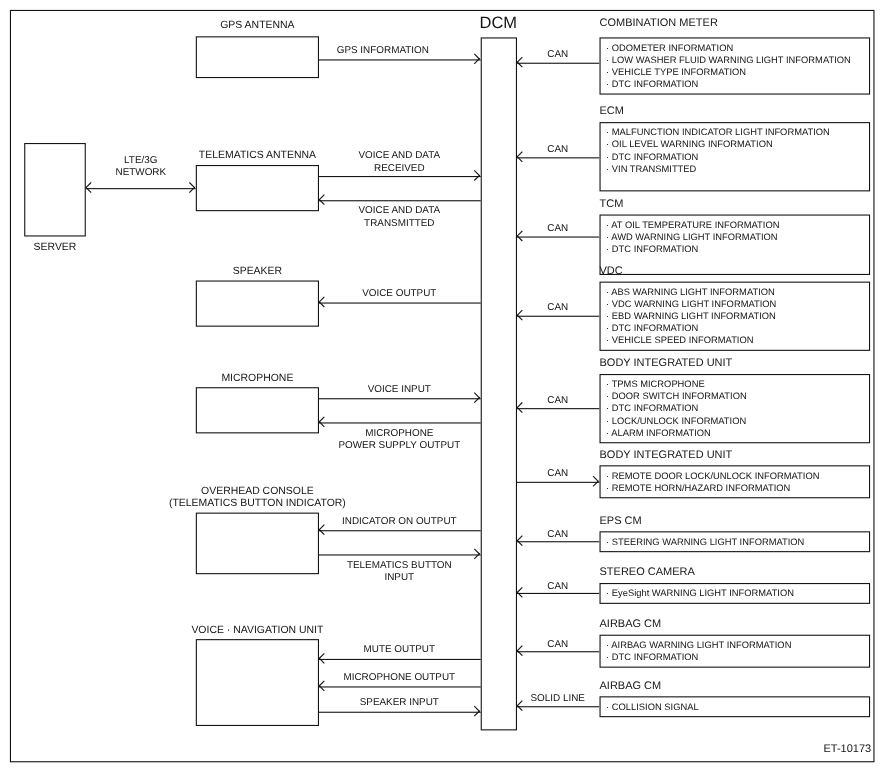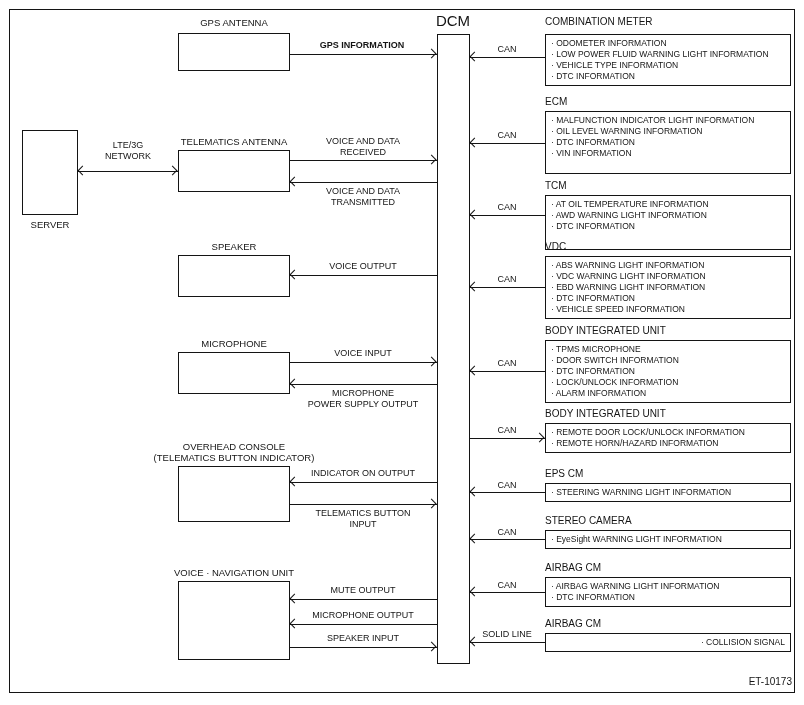--- a/index.html
+++ b/index.html
@@ -38,21 +38,21 @@
 
   <div class="frame" style="left:9px; top:9px; width:786px; height:684px;"></div>
 
   <div class="dcmlbl" style="left:420px; top:12px; width:66px;">DCM</div>
   <div class="dcmbox" style="left:437px; top:34px; width:33px; height:630px;"></div>
 
   <div class="devlbl" style="left:144px; top:17px; width:180px;">GPS ANTENNA</div>
   <div class="box" style="left:178px; top:33px; width:112px; height:38px;"></div>
   <div class="line" style="left:290px; top:54px; width:147px;"></div>
   <div class="chev r" style="left:428px; top:50px;"></div>
-  <div class="lbl" style="left:292px; top:40px; width:140px;font-weight:bold;">GPS INFORMATION</div>
+  <div class="lbl" style="left:278px; top:40px; width:140px;">GPS INFORMATION</div>
 
   <div class="box" style="left:22px; top:130px; width:56px; height:85px;"></div>
   <div class="devlbl" style="left:10px; top:219px; width:80px;">SERVER</div>
   <div class="lbl" style="left:78px; top:140px; width:100px;">LTE/3G
 NETWORK</div>
   <div class="line" style="left:78px; top:171px; width:100px;"></div>
   <div class="chev l" style="left:79px; top:167px;"></div>
   <div class="chev r" style="left:169px; top:167px;"></div>
 
   <div class="devlbl" style="left:144px; top:136px; width:180px;">TELEMATICS ANTENNA</div>
@@ -104,34 +104,34 @@
   <div class="lbl" style="left:293px; top:633px; width:140px;">SPEAKER INPUT</div>
   <div class="line" style="left:290px; top:647px; width:147px;"></div>
   <div class="chev r" style="left:428px; top:643px;"></div>
 
   <div class="hdr" style="left:545px; top:16px;">COMBINATION METER</div>
   <div class="bus" style="left:477px; top:44px;">CAN</div>
   <div class="line" style="left:470px; top:57px; width:75px;"></div>
   <div class="chev l" style="left:471px; top:53px;"></div>
   <div class="items" style="left:545px; top:34px; width:246px; height:52px;">
     <div class="item">· ODOMETER INFORMATION</div>
-    <div class="item">· LOW POWER FLUID WARNING LIGHT INFORMATION</div>
+    <div class="item">· LOW WASHER FLUID WARNING LIGHT INFORMATION</div>
     <div class="item">· VEHICLE TYPE INFORMATION</div>
     <div class="item">· DTC INFORMATION</div>
   </div>
 
   <div class="hdr" style="left:545px; top:96px;">ECM</div>
   <div class="bus" style="left:477px; top:130px;">CAN</div>
   <div class="line" style="left:470px; top:143px; width:75px;"></div>
   <div class="chev l" style="left:471px; top:139px;"></div>
   <div class="items" style="left:545px; top:111px; width:246px; height:63px;">
     <div class="item">· MALFUNCTION INDICATOR LIGHT INFORMATION</div>
     <div class="item">· OIL LEVEL WARNING INFORMATION</div>
     <div class="item">· DTC INFORMATION</div>
-    <div class="item">· VIN INFORMATION</div>
+    <div class="item">· VIN TRANSMITTED</div>
   </div>
 
   <div class="hdr" style="left:545px; top:180px;">TCM</div>
   <div class="bus" style="left:477px; top:202px;">CAN</div>
   <div class="line" style="left:470px; top:215px; width:75px;"></div>
   <div class="chev l" style="left:471px; top:211px;"></div>
   <div class="items" style="left:545px; top:195px; width:246px; height:55px;">
     <div class="item">· AT OIL TEMPERATURE INFORMATION</div>
     <div class="item">· AWD WARNING LIGHT INFORMATION</div>
     <div class="item">· DTC INFORMATION</div>
@@ -192,19 +192,19 @@
   <div class="chev l" style="left:471px; top:588px;"></div>
   <div class="items" style="left:545px; top:577px; width:246px; height:30px;">
     <div class="item">· AIRBAG WARNING LIGHT INFORMATION</div>
     <div class="item">· DTC INFORMATION</div>
   </div>
 
   <div class="hdr" style="left:545px; top:618px;">AIRBAG CM</div>
   <div class="bus" style="left:477px; top:629px;">SOLID LINE</div>
   <div class="line" style="left:470px; top:642px; width:75px;"></div>
   <div class="chev l" style="left:471px; top:638px;"></div>
-  <div class="items" style="left:545px; top:633px; width:246px; height:19px;text-align:right;">
+  <div class="items" style="left:545px; top:633px; width:246px; height:19px;">
     <div class="item">· COLLISION SIGNAL</div>
   </div>
 
   <div class="figid" style="left:690px; top:676px; width:102px;">ET-10173</div>
 
 </div>
 
 </body></html>

